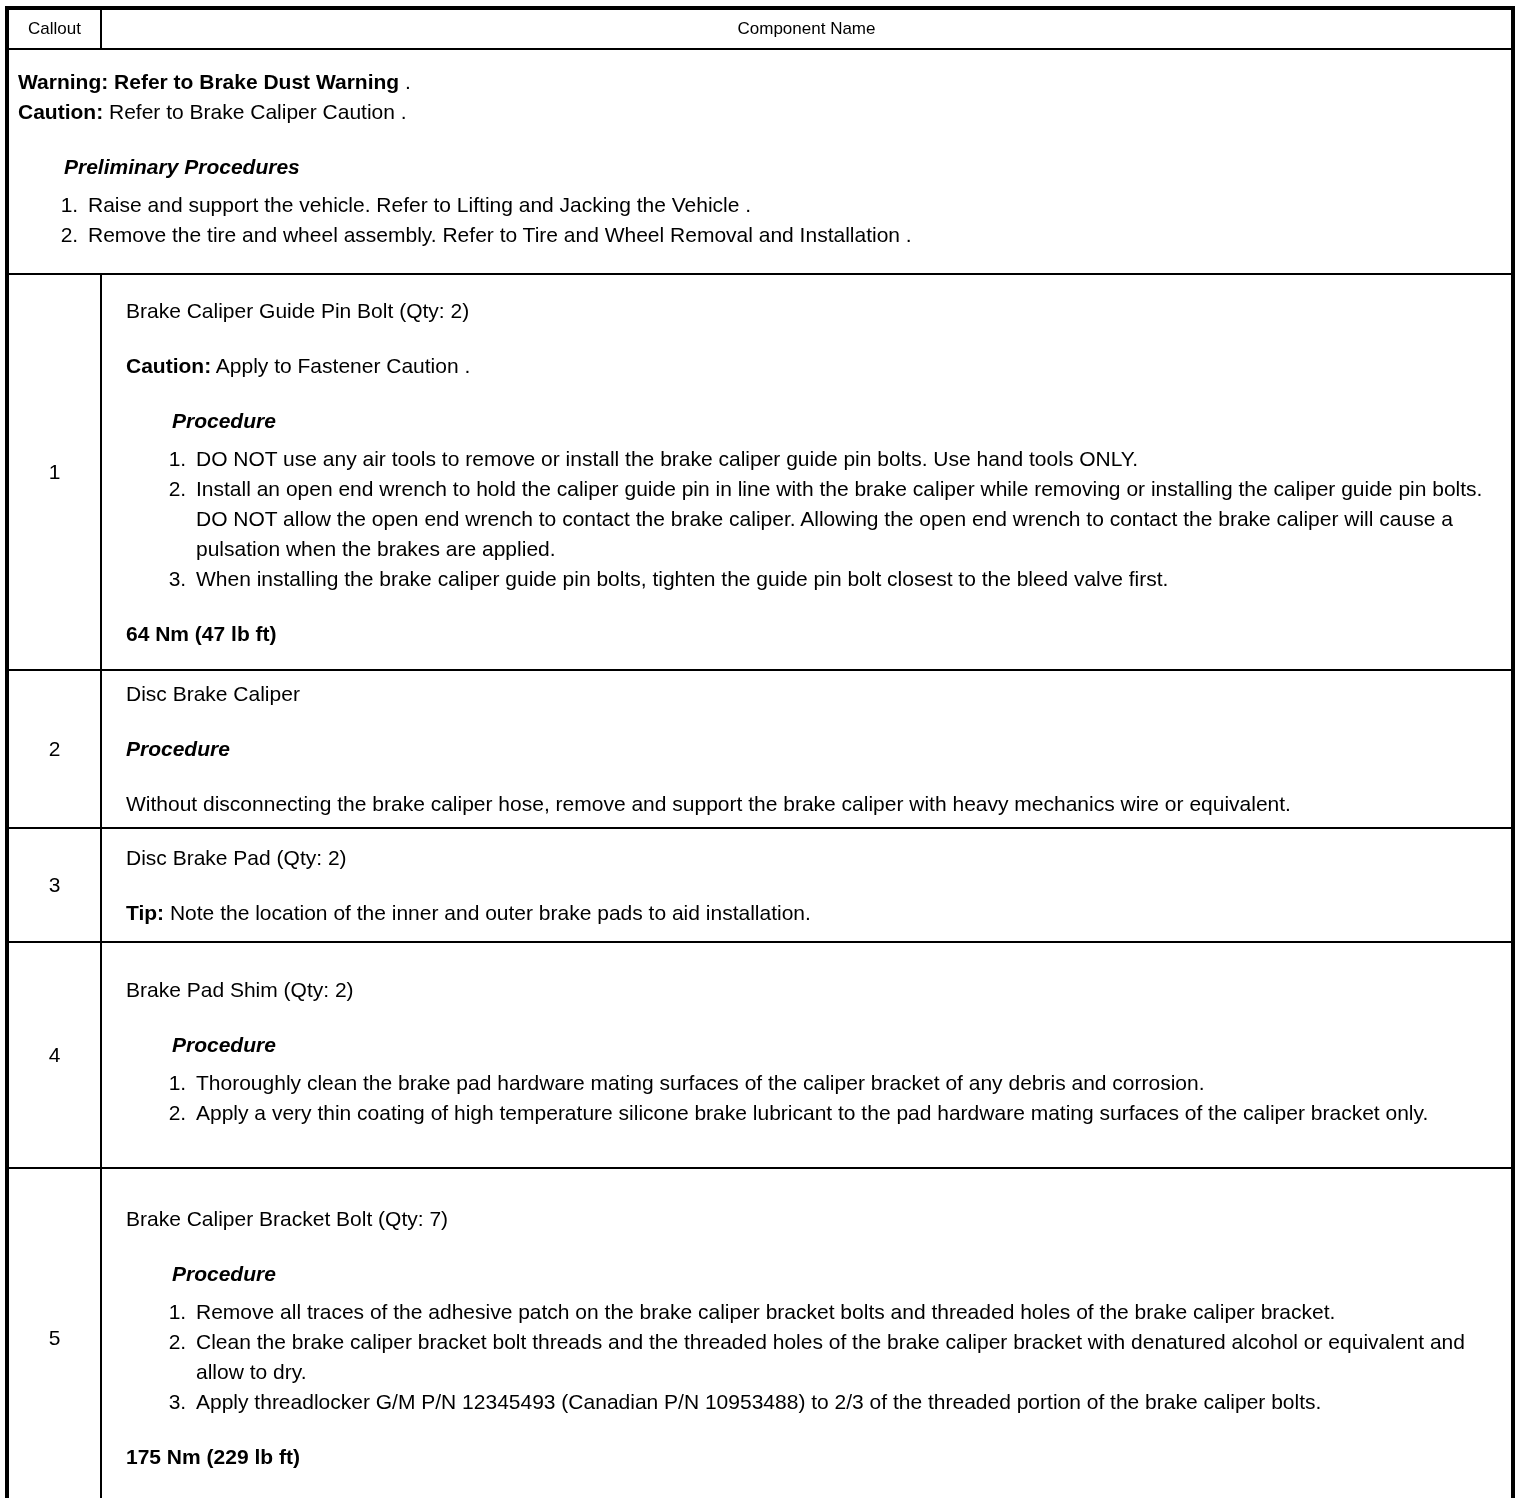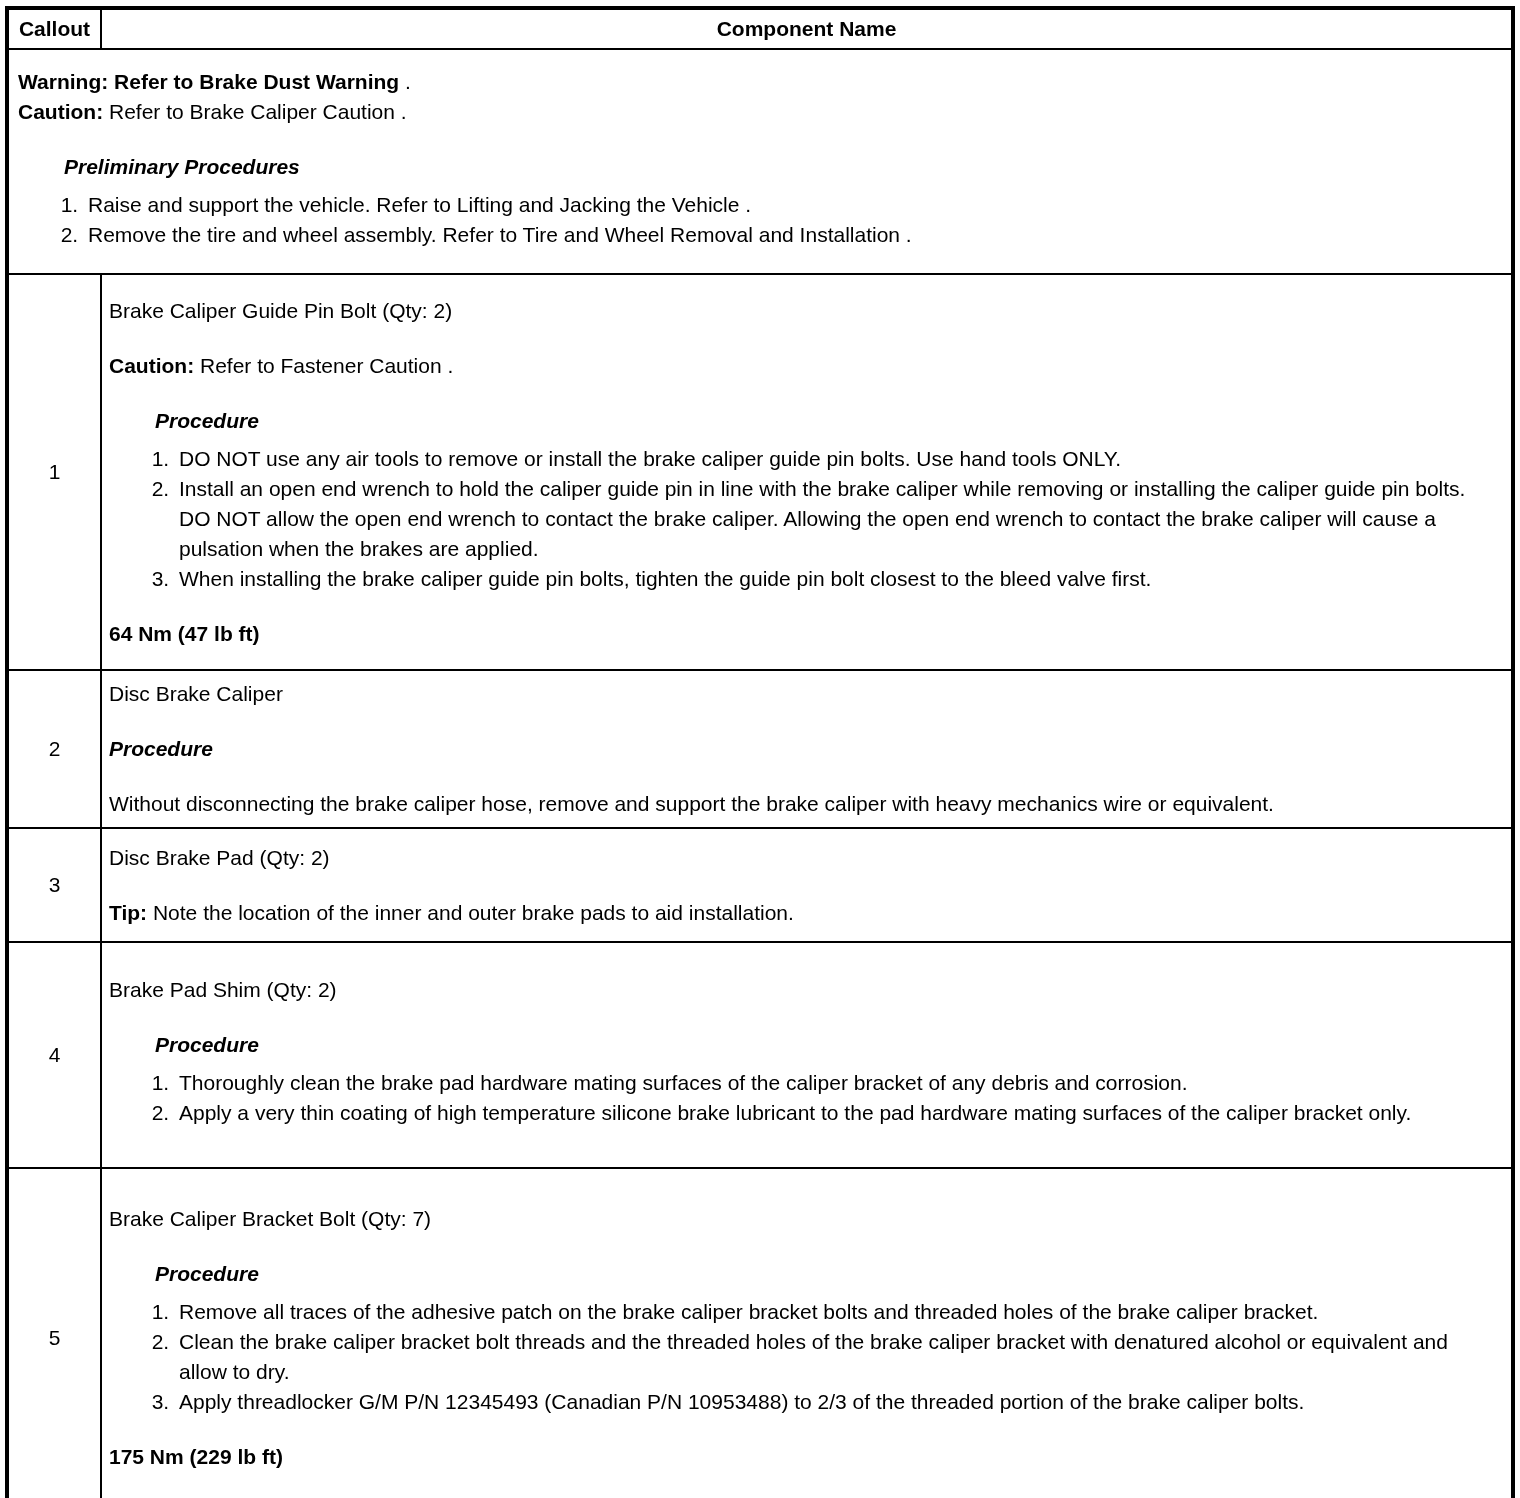--- a/index.html
+++ b/index.html
@@ -23,27 +23,27 @@
     margin: 6px 0 0 5px;
     border: 4px solid #000;
   }
   table.doc-table th,
   table.doc-table td {
     border: 2px solid #000;
     vertical-align: middle;
   }
   th.callout-col { width: 94px; }
   th {
-    font-weight: bold;
+    font-weight: normal;
     text-align: center;
     padding: 3px 2px;
     height: 32px;
-    font-size: 21px;
+    font-size: 17px;
   }
-  td { padding: 5px 10px 5px 7px; }
+  td { padding: 5px 10px 5px 24px; }
   td.callout-cell {
     text-align: center;
     padding: 2px;
   }
   td.preamble-cell { padding: 6px 10px 4px 9px; }
   p { margin: 0; }
   .stack > * + * { margin-top: 25px; }
   .section-heading {
     font-weight: bold;
     margin-left: 46px;
@@ -87,21 +87,21 @@
           </ol>
         </div>
       </td>
     </tr>
 
     <tr>
       <td class="callout-cell">1</td>
       <td style="height:384px;">
         <div class="stack">
           <p>Brake Caliper Guide Pin Bolt (Qty: 2)</p>
-          <p><b>Caution:</b><span> Refer to Fastener Caution .</span></p>
+          <p><b>Caution:</b><span> Apply to Fastener Caution .</span></p>
           <p class="section-heading">Procedure</p>
           <ol class="step-list">
             <li>DO NOT use any air tools to remove or install the brake caliper guide pin bolts. Use hand tools ONLY.</li>
             <li>Install an open end wrench to hold the caliper guide pin in line with the brake caliper while removing or installing the caliper guide pin bolts. DO NOT allow the open end wrench to contact the brake caliper. Allowing the open end wrench to contact the brake caliper will cause a pulsation when the brakes are applied.</li>
             <li>When installing the brake caliper guide pin bolts, tighten the guide pin bolt closest to the bleed valve first.</li>
           </ol>
           <p class="torque">64 Nm (47 lb ft)</p>
         </div>
       </td>
     </tr>

